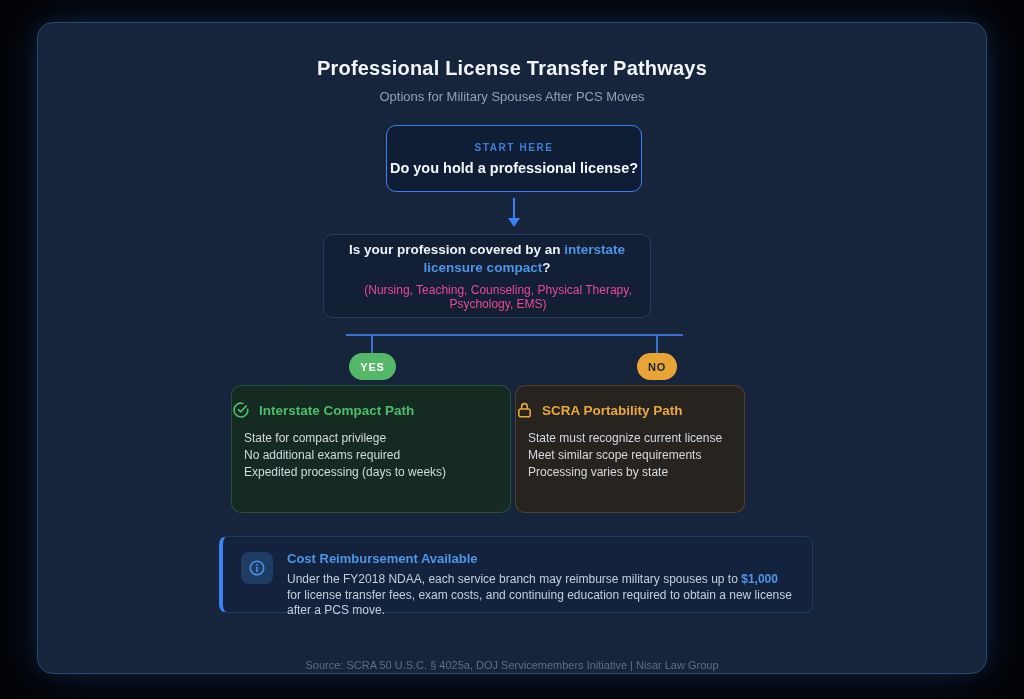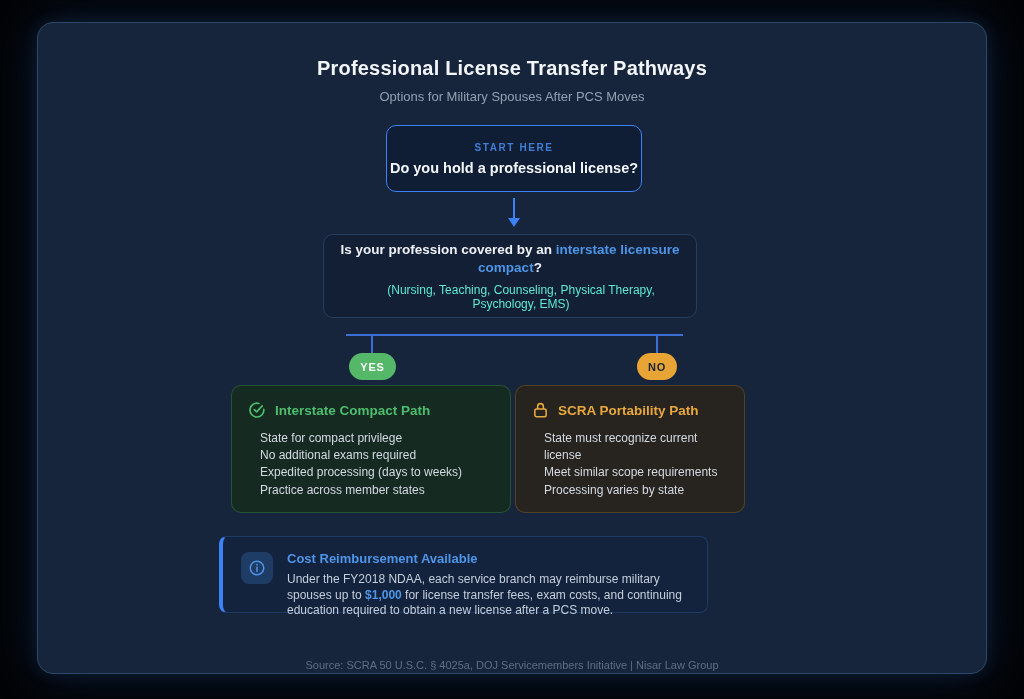--- a/index.html
+++ b/index.html
@@ -32,67 +32,67 @@
   }
   .start-eyebrow {
     color: #3f7fd8; font-size: 10px; font-weight: 700; letter-spacing: 1.6px; margin-bottom: 7px;
   }
   .start-question { color: #f3f6fa; font-size: 14.5px; font-weight: 700; }
 
   .down-arrow { left: 468px; top: 175px; width: 16px; height: 30px; }
 
   
   .decision-box {
-    left: 285px; top: 211px; width: 374px; height: 84px;
+    left: 285px; top: 211px; width: 328px; height: 84px;
     background: #121f34; border: 1px solid #263d5b; border-radius: 10px;
     display: flex; flex-direction: column; align-items: center; justify-content: center;
     text-align: center; padding: 0 15px;
   }
   .decision-question {
     color: #eef2f8; font-size: 13.5px; font-weight: 600; line-height: 17.5px; max-width: 352px;
   }
   .decision-link { color: #4e95e8; cursor: pointer; }
-  .decision-examples { margin-top: 7px; color: #5eead4; font-size: 12px; margin-left: 22px; }
+  .decision-examples { margin-top: 7px; color: #ec4899; font-size: 12px; margin-left: 22px; }
 
   
   .branch-hline { left: 308px; top: 311px; width: 337px; height: 2px; background: #3b6fd4; }
   .branch-vline { top: 311px; width: 2px; height: 25px; background: #3b6fd4; }
   .branch-vline.yes { left: 333px; }
   .branch-vline.no  { left: 618px; }
 
   .pill {
     top: 330px; height: 27px; border-radius: 14px;
     display: flex; align-items: center; justify-content: center;
     font-size: 11px; font-weight: 700; letter-spacing: 0.8px;
   }
   .pill-yes { left: 311px; width: 47px; background: #55b868; color: #ffffff; }
   .pill-no  { left: 599px; width: 40px; background: #e8a434; color: #172539; }
 
   
   .card {
-    top: 362px; height: 128px; border-radius: 10px; padding: 15px 16px;
+    top: 362px; height: 128px; border-radius: 10px; padding: 15px 0;
   }
   .card-green {
     left: 193px; width: 280px;
     background: #152a21; border: 1px solid rgba(77, 189, 110, 0.28);
   }
   .card-orange {
     left: 477px; width: 230px;
     background: #27241f; border: 1px solid rgba(232, 168, 62, 0.22);
   }
   .card-title-row { display: flex; align-items: center; gap: 9px; margin-bottom: 11px; }
   .card-title { font-size: 13.5px; font-weight: 700; }
   .card-green .card-title { color: #4dbd6e; }
   .card-orange .card-title { color: #e8a83e; }
   .card-items { list-style: none; margin-left: 12px; }
   .card-items li { color: #d4dae3; font-size: 12px; line-height: 17.2px; }
 
   
   .info-box {
-    left: 181px; top: 513px; width: 489px; height: 77px;
+    left: 181px; top: 513px; width: 594px; height: 77px;
     background: #13233d; border: 1px solid rgba(64, 124, 210, 0.25);
     border-left: 4px solid #3b82f6; border-radius: 8px;
     display: flex; align-items: flex-start; padding: 14px 20px 12px 18px;
   }
   .info-icon-tile {
     flex: 0 0 32px; width: 32px; height: 32px; border-radius: 8px;
     background: #1e3c64; display: flex; align-items: center; justify-content: center;
     margin-right: 14px; margin-top: 1px;
   }
   .info-text { flex: 1; }
@@ -140,21 +140,20 @@
       <svg width="18" height="18" viewBox="0 0 24 24">
         <path d="M21 11 A 9.2 9.2 0 1 1 14.5 3.3" fill="none" stroke="#4dbd6e" stroke-width="2.2" stroke-linecap="round"></path>
         <path d="M8.5 11.5 L11.5 14.5 L19 6.5" fill="none" stroke="#4dbd6e" stroke-width="2.2" stroke-linecap="round" stroke-linejoin="round"></path>
       </svg>
       <span class="card-title">Interstate Compact Path</span>
     </div>
     <ul class="card-items">
       <li>State for compact privilege</li>
       <li>No additional exams required</li>
       <li>Expedited processing (days to weeks)</li>
-      <li>Practice across member states</li>
     </ul>
   </div>
 
   <div class="abs card card-orange">
     <div class="card-title-row">
       <svg width="17" height="18" viewBox="0 0 24 24">
         <rect x="4" y="10.5" width="16" height="11" rx="2.5" fill="none" stroke="#e8a83e" stroke-width="2.2"></rect>
         <path d="M8 10.5 V7 a4 4 0 0 1 8 0 v3.5" fill="none" stroke="#e8a83e" stroke-width="2.2"></path>
       </svg>
       <span class="card-title">SCRA Portability Path</span>

